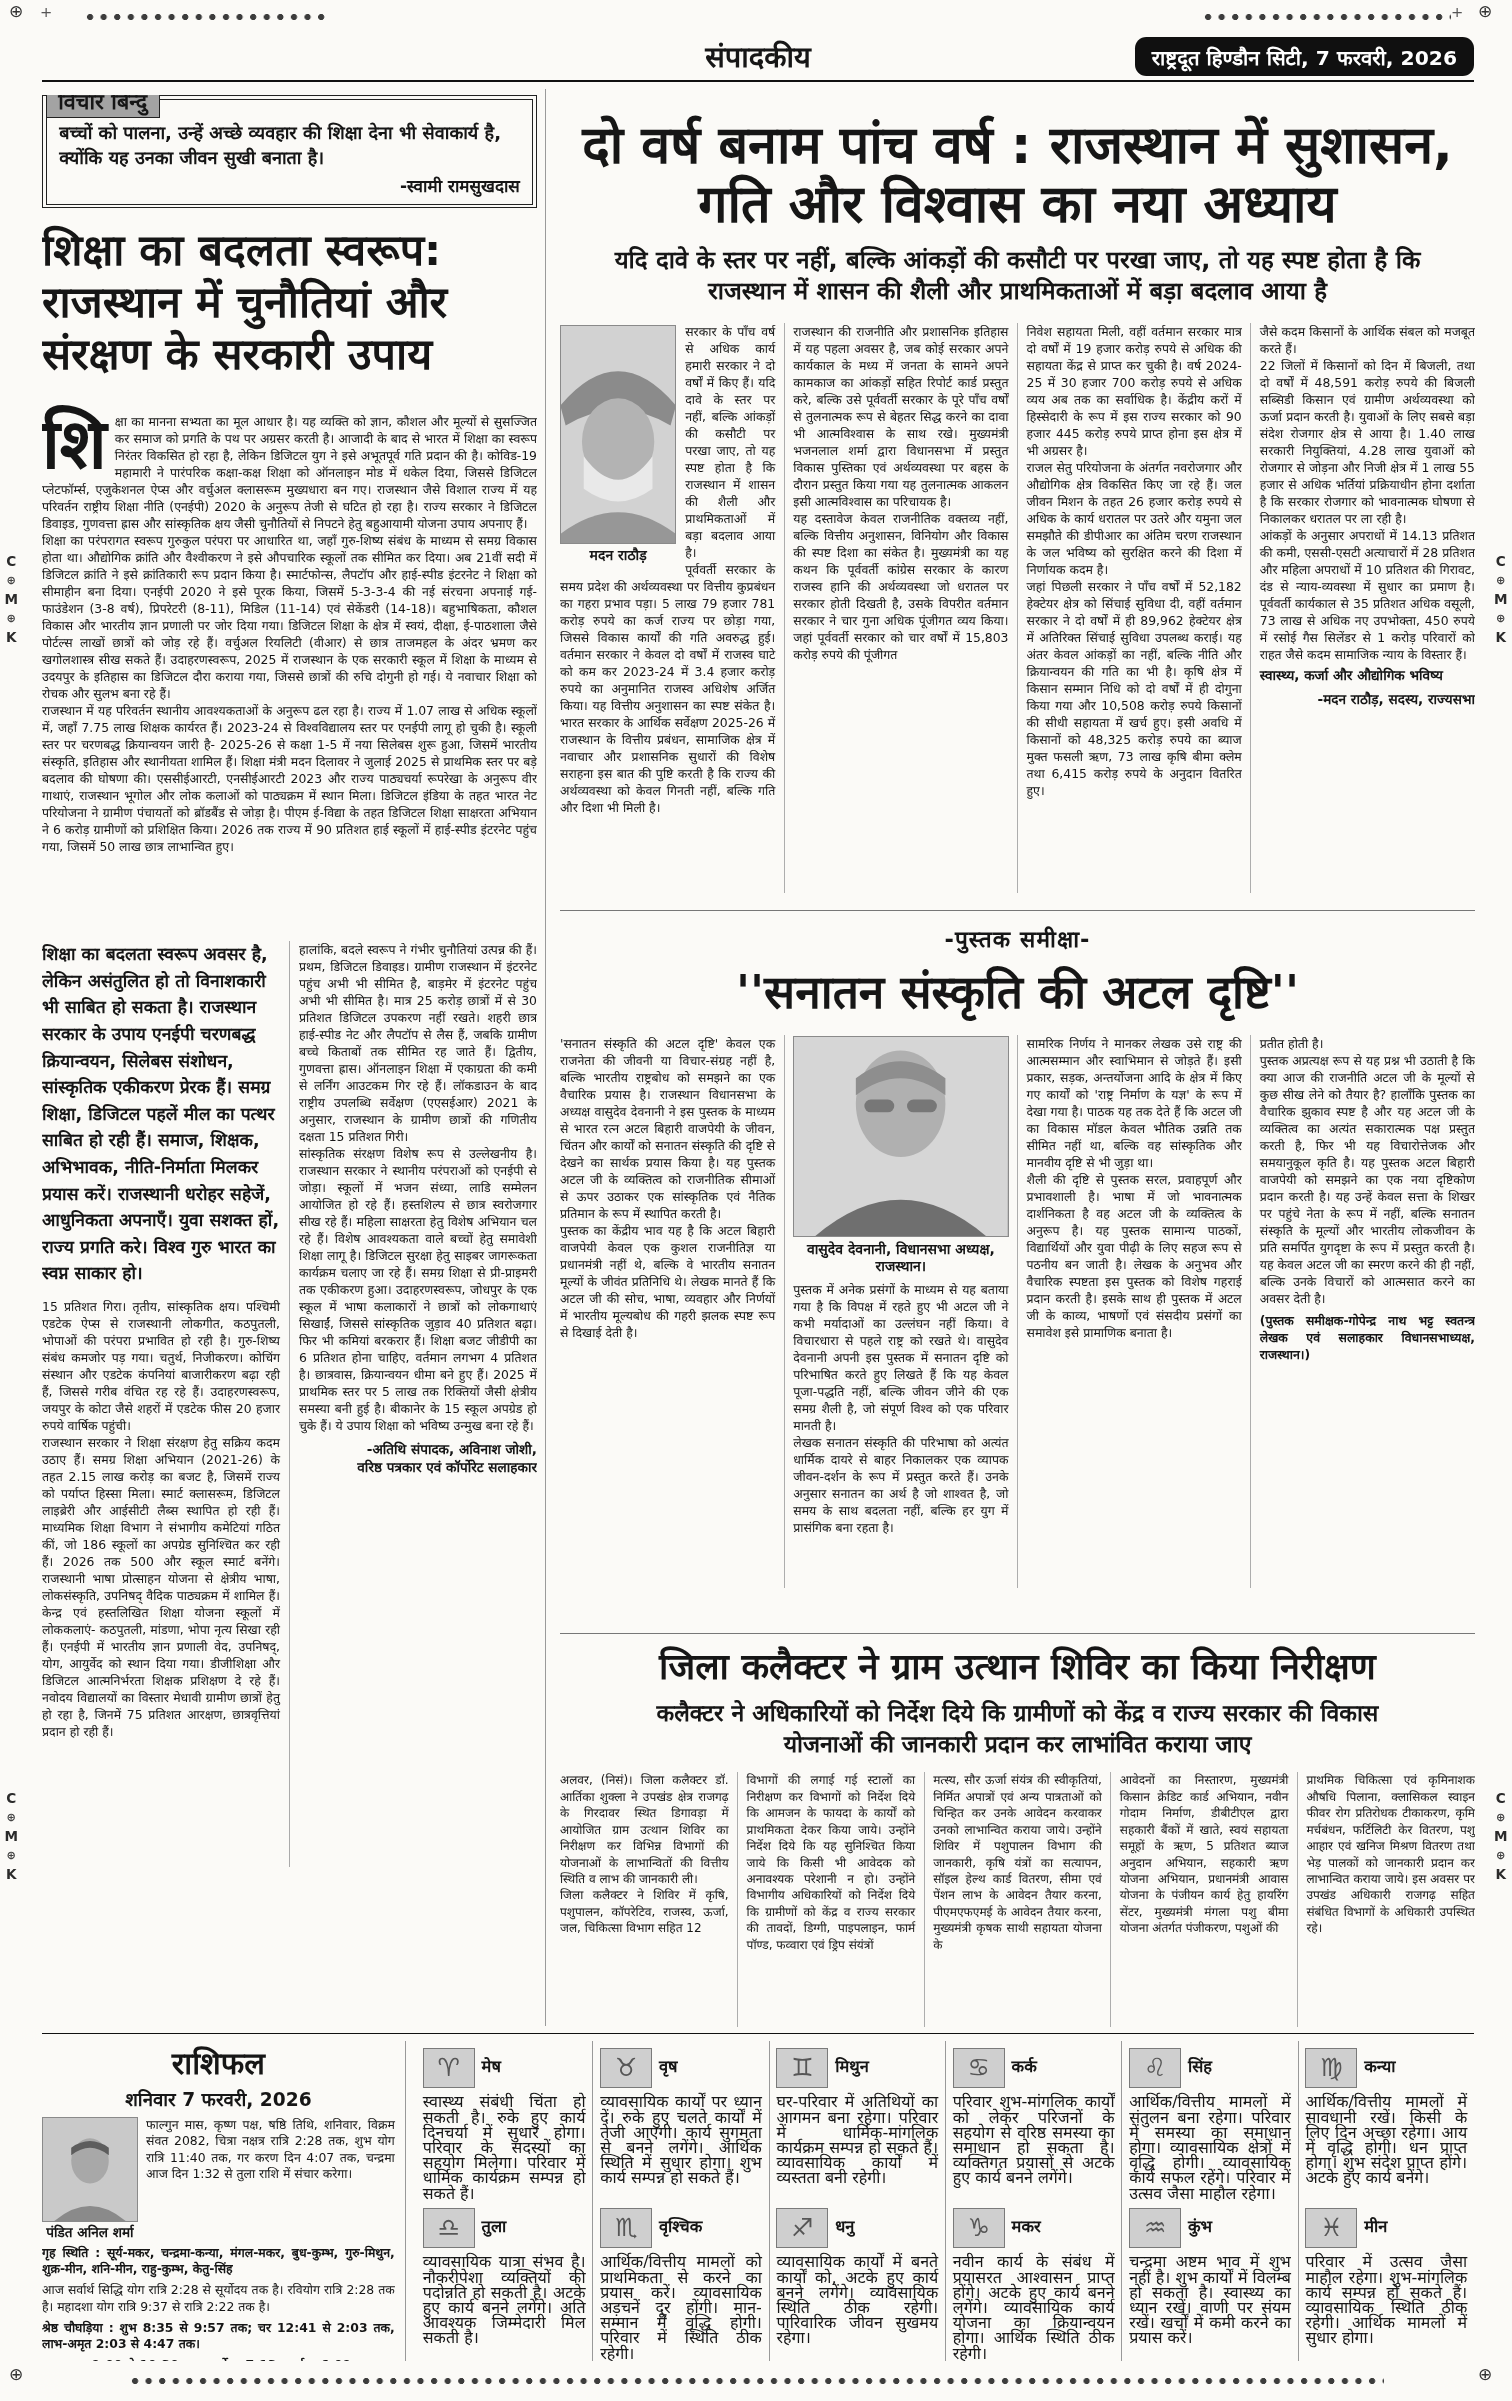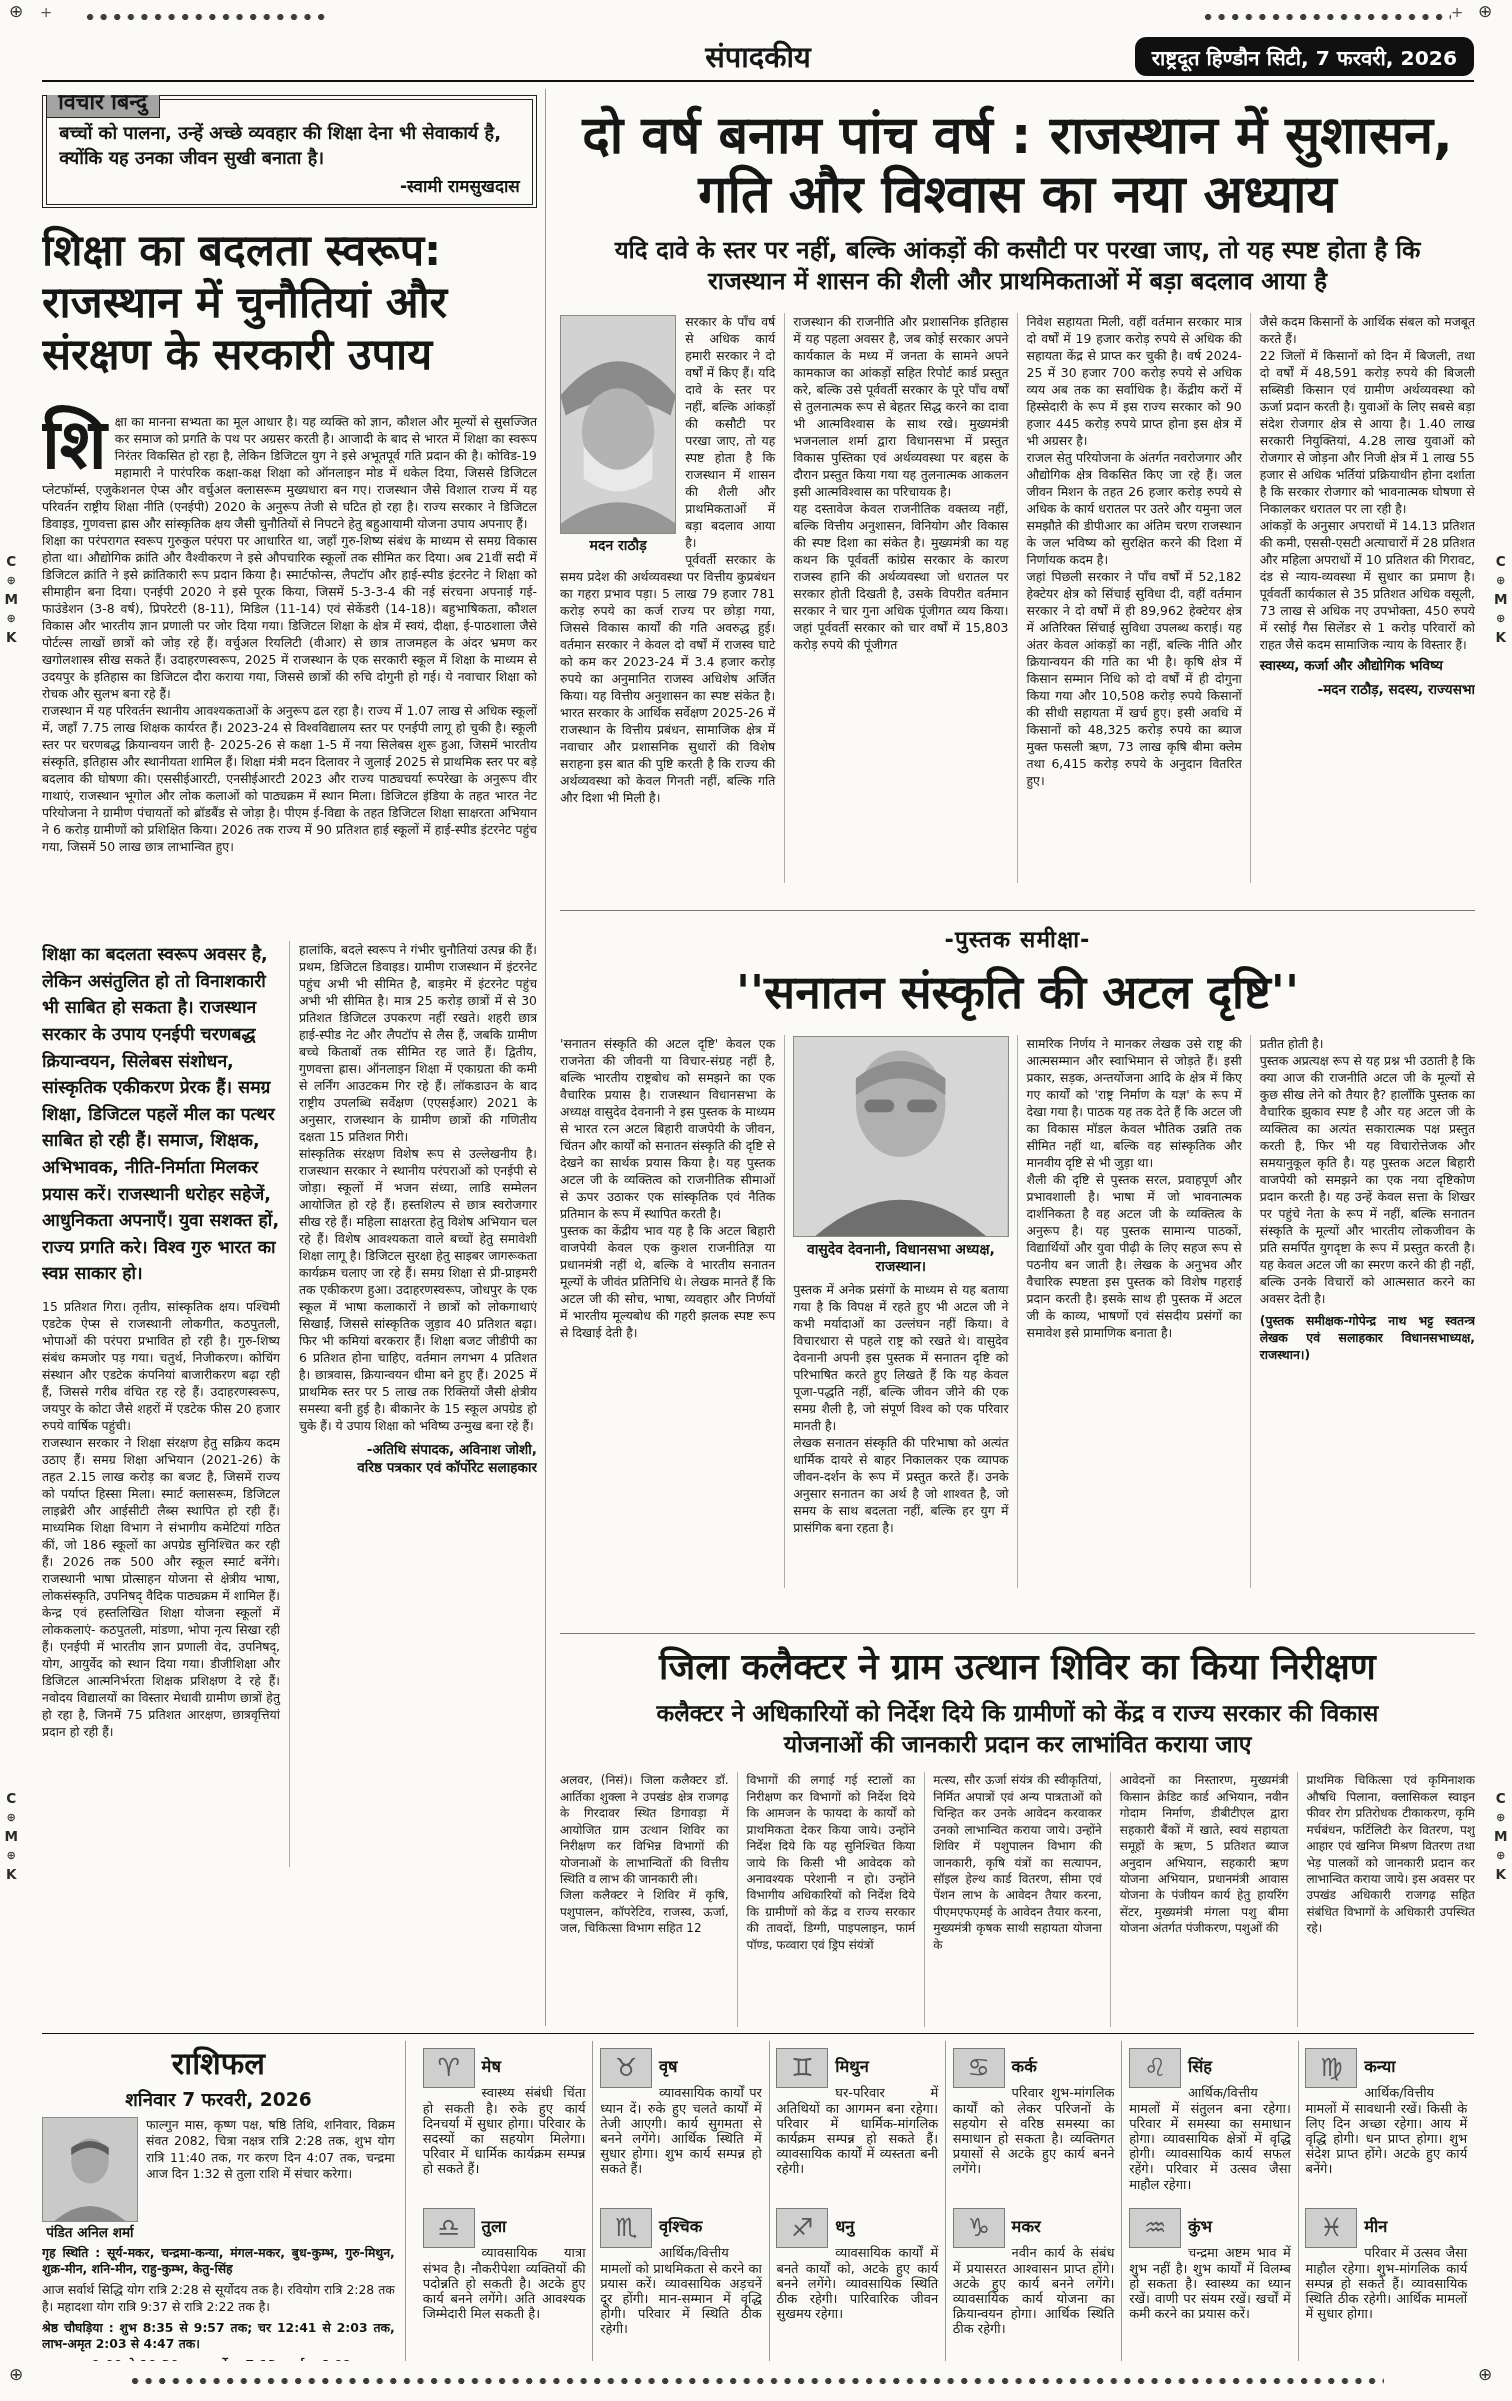--- a/index.html
+++ b/index.html
@@ -46,21 +46,21 @@
   .left-headline { font-size:43px; font-weight:bold; line-height:1.2; margin:2.3px 0 16px; }
   .intro { height:536px; overflow:hidden; }
   .dropcap { float:left; font-size:69px; line-height:55px; font-weight:bold; padding:3.4px 8px 0 0; }
   .twocol { display:flex; height:926px; overflow:hidden; margin-top:9px; }
   .twocol .col { flex:1; overflow:hidden; }
   .twocol .col:first-child { padding-right:9px; border-right:0.6px solid #aaa; }
   .twocol .col:last-child { padding-left:9px; }
   .inset { font-size:17.5px; font-weight:bold; line-height:1.52; margin-bottom:11.3px; white-space:pre-line; }
 
   
-  .main-article { position:absolute; left:560px; top:106px; width:915px; }
+  .main-article { position:absolute; left:560px; top:116px; width:915px; }
   .main-headline { font-size:52px; font-weight:bold; text-align:center; line-height:1.14; white-space:pre-line; }
   .standfirst { font-size:24px; font-weight:bold; text-align:center; line-height:1.32; margin:10.2px 17px 0; }
   .main-cols { margin-top:14.7px; height:570px; }
   .fig { float:left; width:54%; margin:2.3px 9px 4.5px 0; }
   .photo { background:linear-gradient(180deg,#d9d9d9,#b7b7b7); border:0.6px solid #8a8a8a; overflow:hidden; }
   .photo svg { display:block; width:100%; height:100%; }
   .photo-madan { height:219px; }
   .fig-caption { font-size:14px; font-weight:bold; text-align:center; padding-top:3.4px; line-height:1.25; }
   .subhead { font-weight:bold; font-size:13.6px; line-height:17px; margin-top:4.5px; }
 
@@ -96,21 +96,21 @@
   .h-para { font-size:12.4px; line-height:16.4px; text-align:justify; margin-top:4.5px; }
   .h-para.bold { font-weight:bold; }
   .zodiac-grid { position:absolute; left:374px; top:6.8px; width:1058px; height:320px;
                  display:grid; grid-template-columns:repeat(6,1fr); grid-template-rows:1fr 1fr; }
   .z-cell { border-left:0.6px solid #999; padding:3.4px 6.8px; overflow:hidden; }
   .z-cell:nth-child(6n+1) { border-left:none; }
   .z-icon { float:left; width:52px; height:40px; background:#cfcfcf; border:0.6px solid #7a7a7a;
             display:flex; align-items:center; justify-content:center; font-size:25px; color:#565656;
             margin:3.4px 6.8px 3.4px 0; }
   .z-name { display:block; font-size:16.4px; font-weight:bold; padding-top:10.2px; }
-  .z-text { font-size:13px; line-height:15.2px; text-align:justify; clear:none; margin-top:8px; }
+  .z-text { font-size:16px; line-height:15.2px; text-align:justify; clear:none; margin-top:17px; }
 </style>
 </head>
 <body>
 
 <div class="page">
 
   <span class="reg" style="left:9px;top:3.4px">⊕</span>
   <span class="reg" style="left:1478px;top:3.4px">⊕</span>
   <span class="reg" style="left:9px;top:2366px">⊕</span>
   <span class="reg" style="left:1478px;top:2366px">⊕</span>

